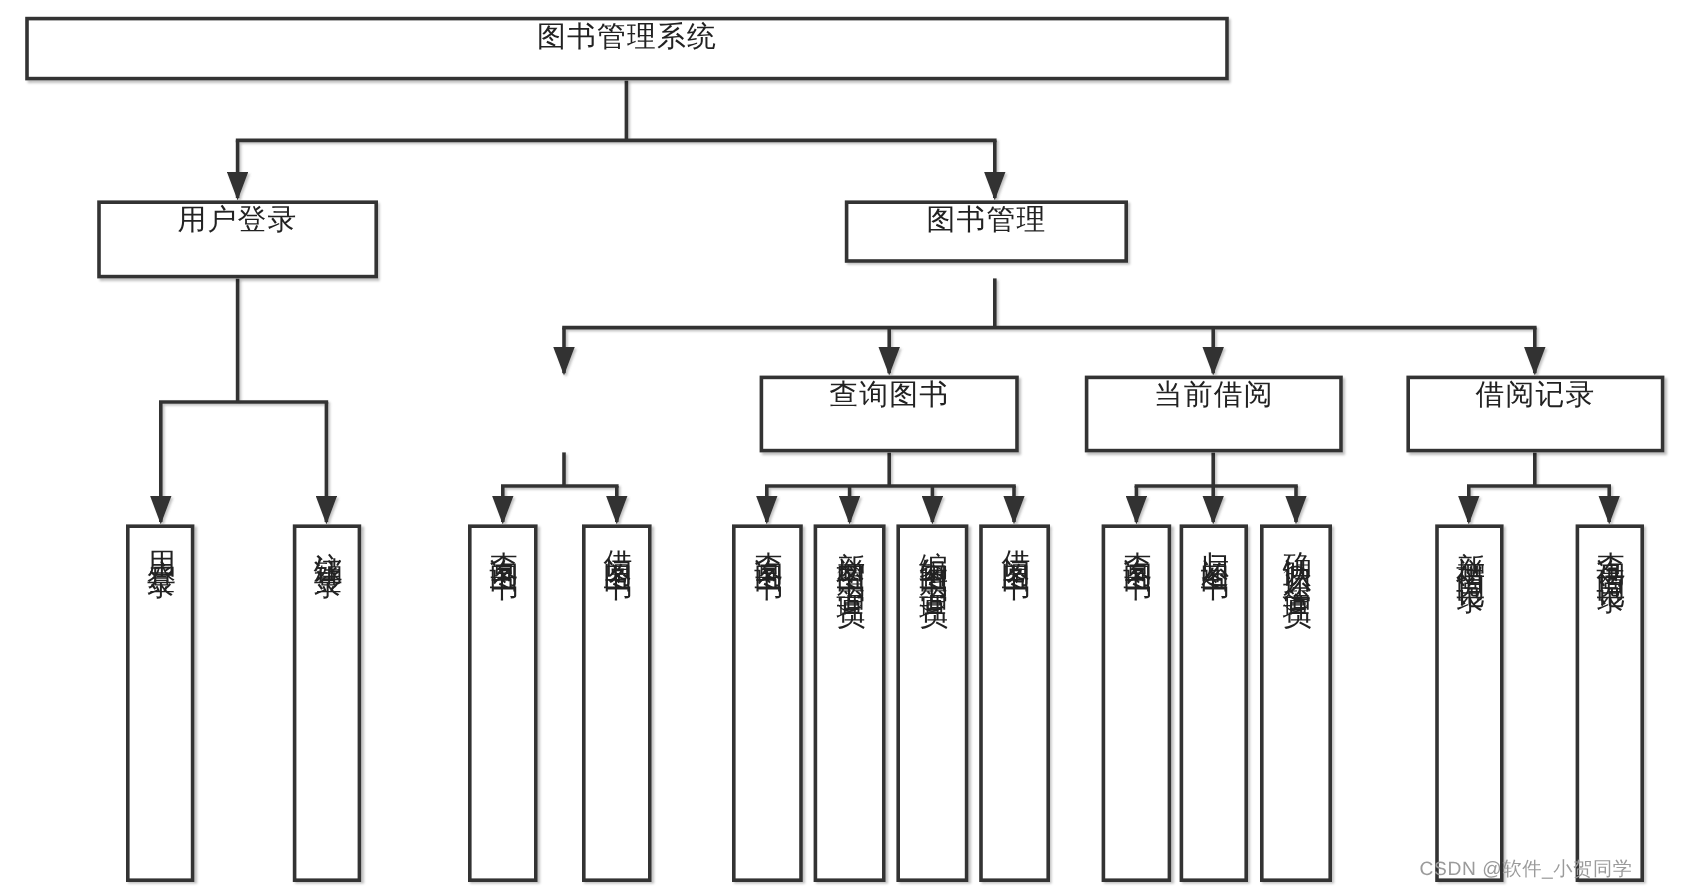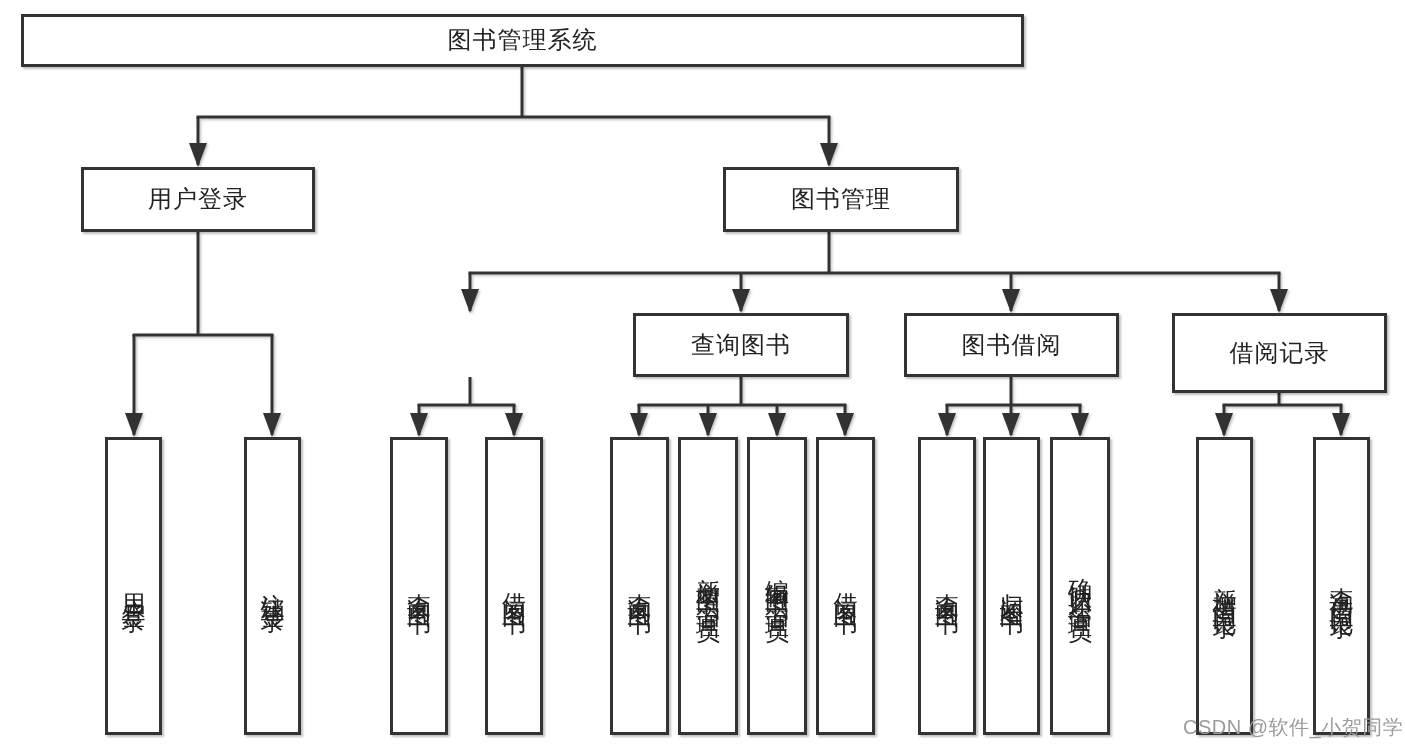--- a/index.html
+++ b/index.html
@@ -10,42 +10,42 @@
     font-family:"Liberation Sans","DejaVu Sans",sans-serif;
     color:#222222;
     overflow:hidden;
   }
   .connectors{position:absolute;left:0;top:0;width:1405px;height:747px;}
   .node{
     position:absolute;
     box-sizing:border-box;
     background:#ffffff;
     border:3px solid #333333;
-    display:flex;align-items:center;justify-content:center;
+    display:flex;align-items:flex-start;justify-content:center;
     box-shadow:2px 2px 2px rgba(0,0,0,0.25);
     z-index:2;
   }
   .node .lbl{
     font-size:24px;
     letter-spacing:1px;
     line-height:1.2;
     color:#222222;
     white-space:nowrap;
   }
   .node.v .lbl{
     writing-mode:vertical-rl;
     text-orientation:mixed;
     letter-spacing:6px;
     line-height:1;
     white-space:normal;
   }
   .watermark{
     position:absolute;
     left:1183px;top:714px;
-    font-size:20px;
+    font-size:16px;
     color:#9b9b9b;
     z-index:5;
     white-space:nowrap;
     letter-spacing:0.5px;
   }
 </style>
 </head>
 <body>
 
 <div class="stage">
@@ -103,31 +103,31 @@
     </g>
   </svg>
 
   <div class="node h" style="left:21px;top:14px;width:1003px;height:53px">
     <span class="lbl">图书管理系统</span>
   </div>
 
   <div class="node h" style="left:81px;top:167px;width:234px;height:65px">
     <span class="lbl">用户登录</span>
   </div>
-  <div class="node h" style="left:723px;top:167px;width:236px;height:65px">
+  <div class="node h" style="left:704px;top:167px;width:236px;height:52px">
     <span class="lbl">图书管理</span>
   </div>
 
   <div class="node h" style="left:633px;top:313px;width:216px;height:64px">
     <span class="lbl">查询图书</span>
   </div>
   <div class="node h" style="left:904px;top:313px;width:215px;height:64px">
-    <span class="lbl">图书借阅</span>
+    <span class="lbl">当前借阅</span>
   </div>
-  <div class="node h" style="left:1172px;top:313px;width:215px;height:80px">
+  <div class="node h" style="left:1172px;top:313px;width:215px;height:64px">
     <span class="lbl">借阅记录</span>
   </div>
 
   <div class="node v" style="left:105px;top:437px;width:57px;height:298px">
     <span class="lbl">用户登录</span>
   </div>
   <div class="node v" style="left:244px;top:437px;width:57px;height:298px">
     <span class="lbl">注销登录</span>
   </div>
 

